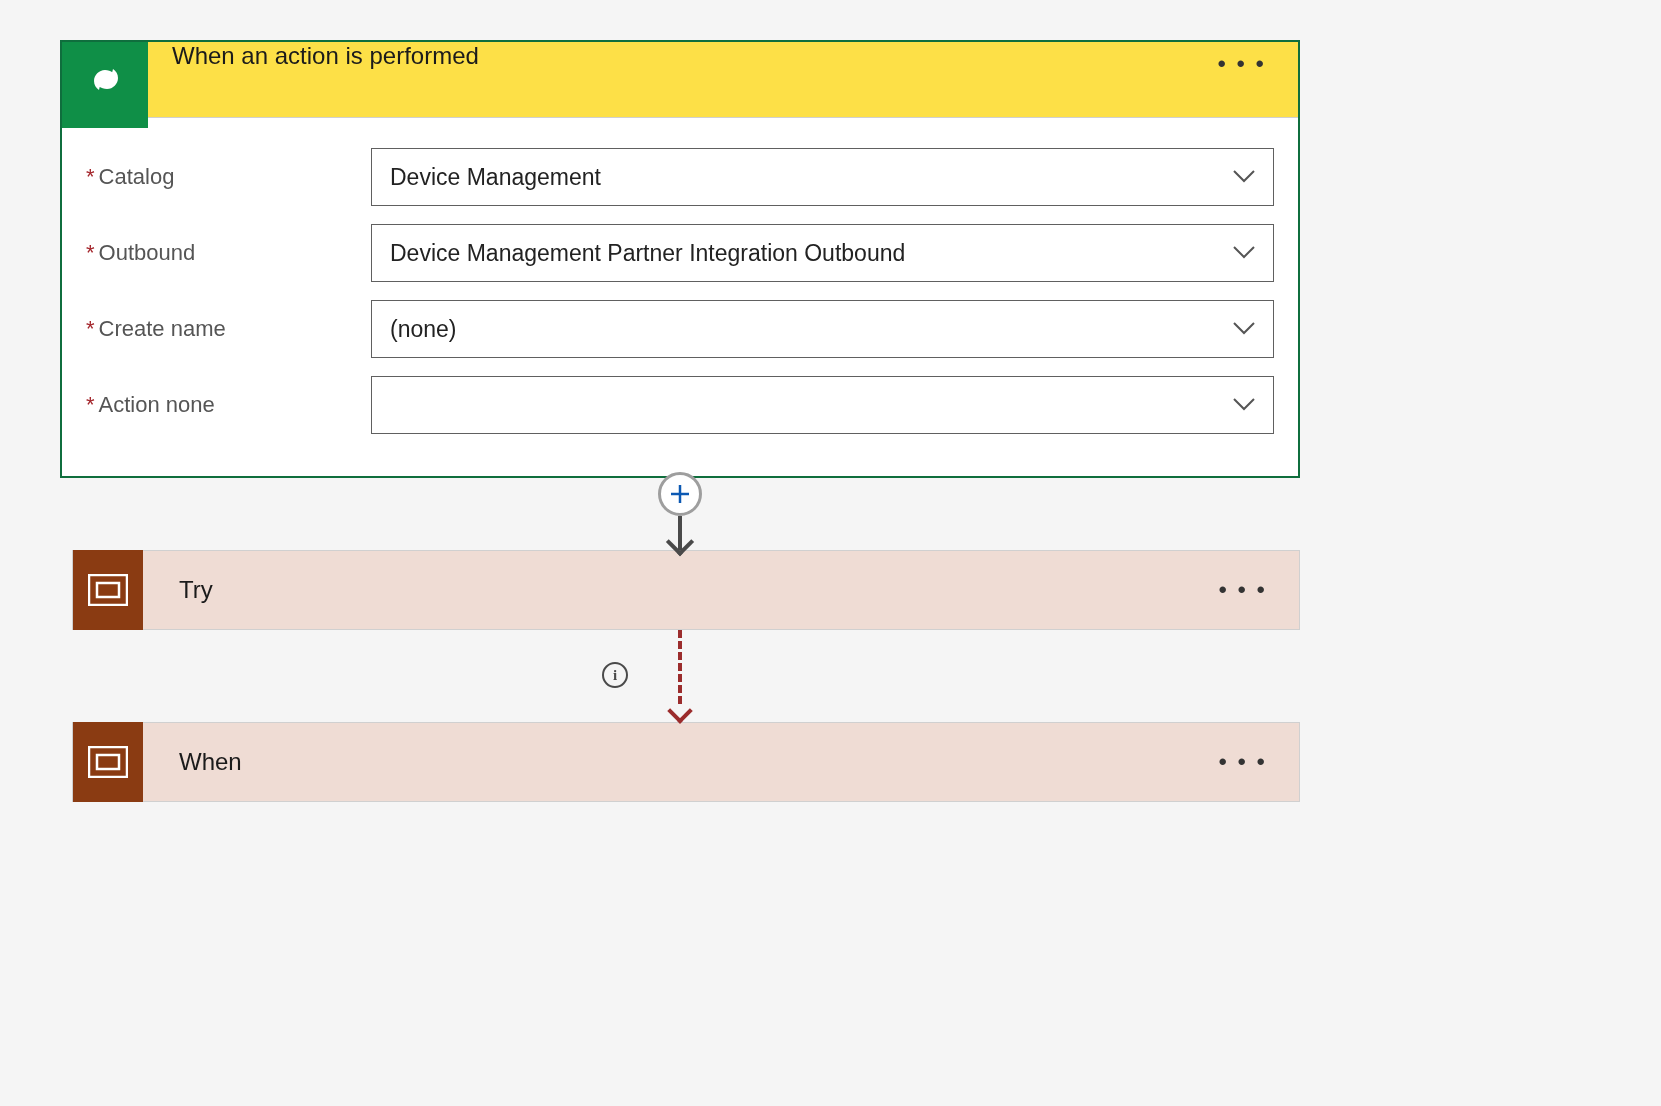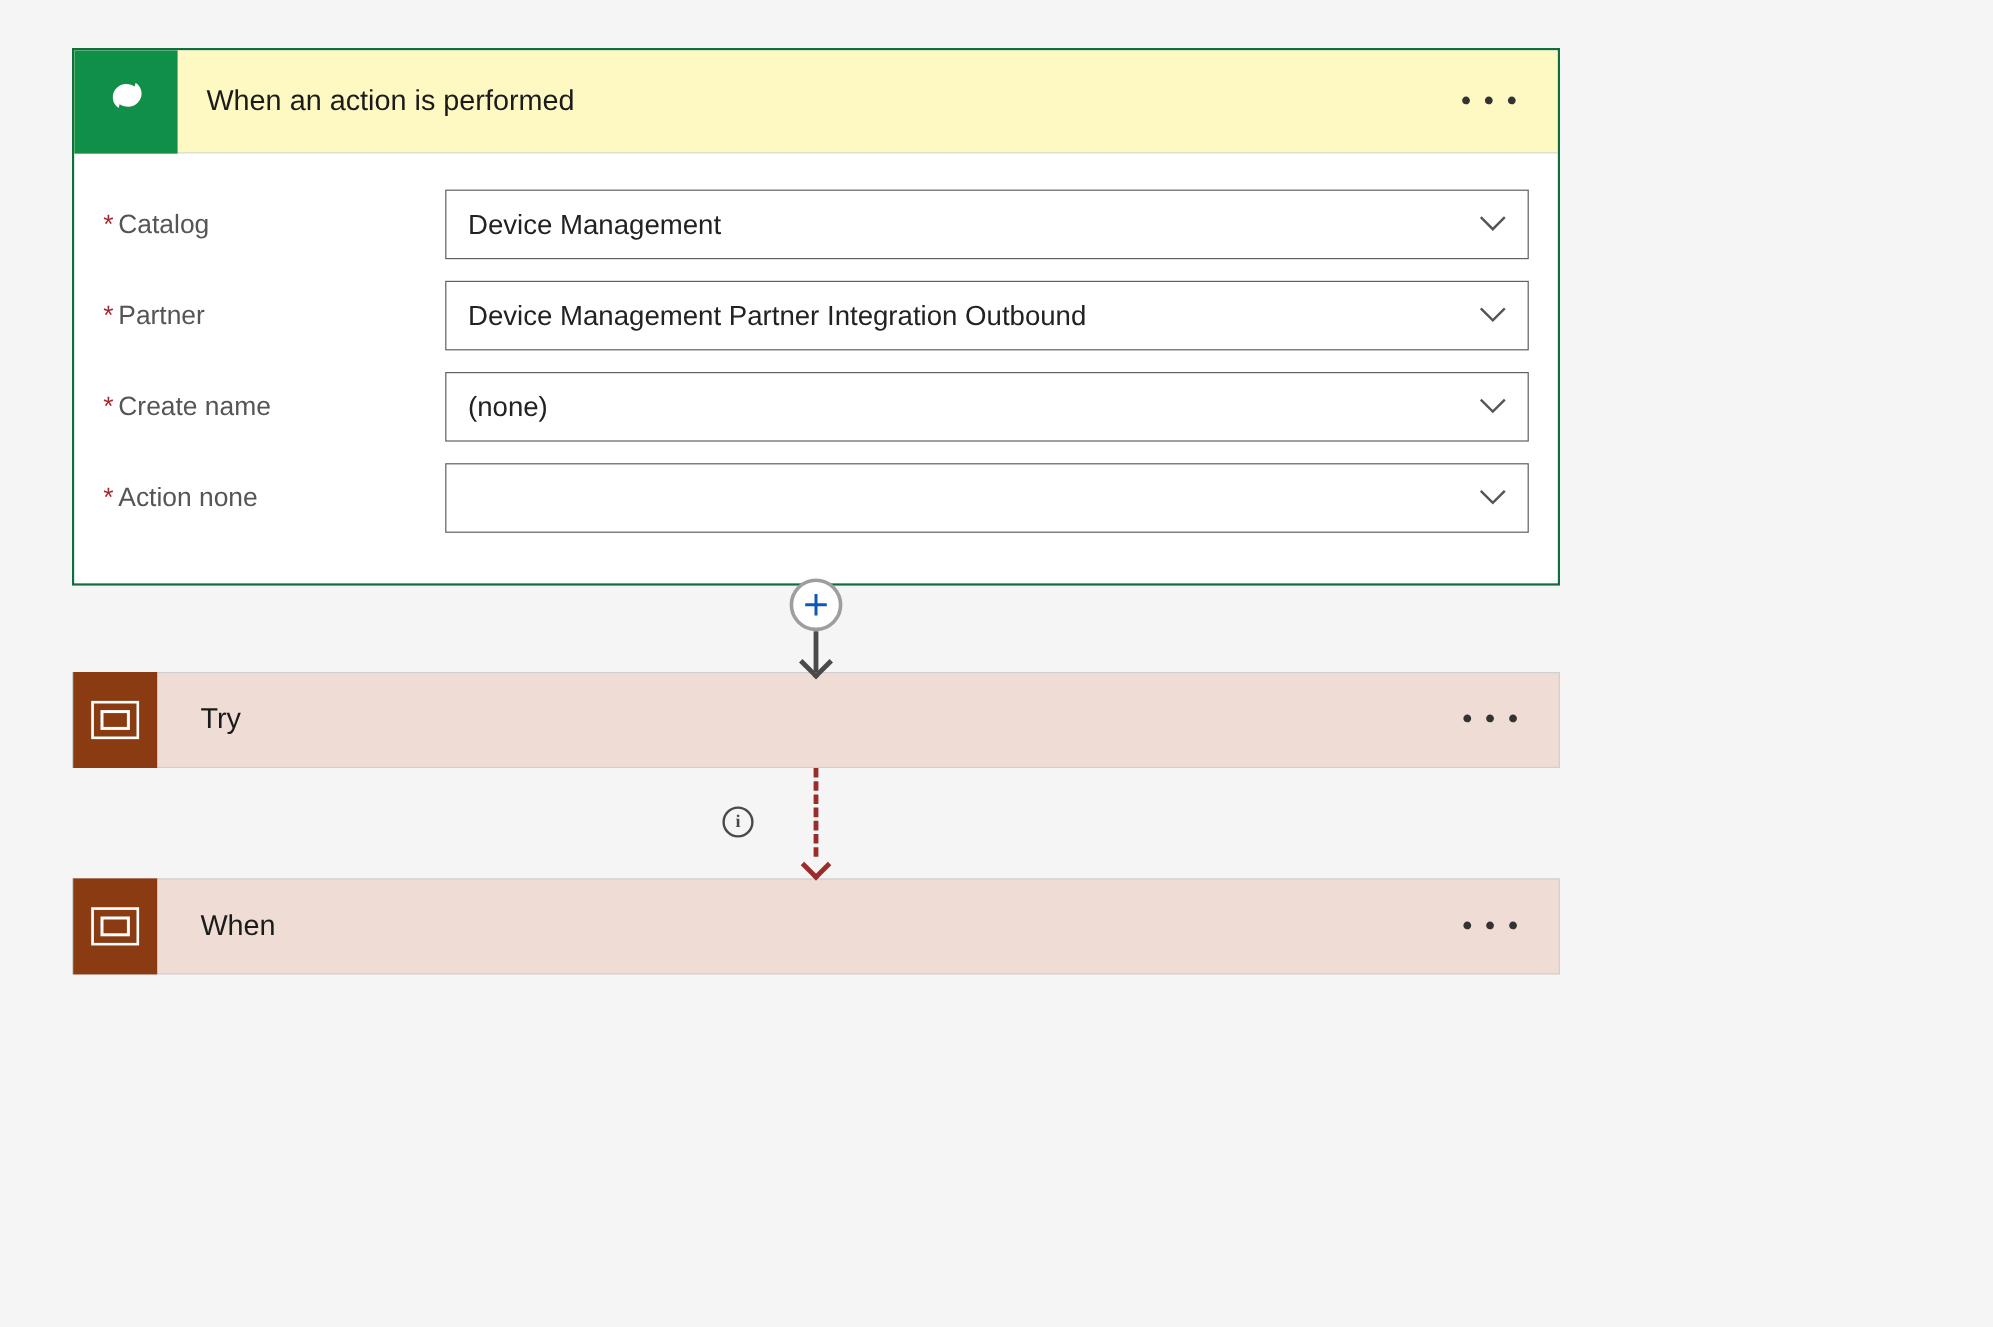--- a/index.html
+++ b/index.html
@@ -14,23 +14,22 @@
       margin-left: 20px;
     }
 
     
     .trigger-card {
       border: 2px solid #0f6e3d;
       background: #ffffff;
     }
     .trigger-header {
       display: flex;
-      align-items: center;
-      background: #fef9c3;
-      height: 86px;
+      background: #fde047;
+      height: 76px;
       border-bottom: 1px solid #d0d0d0;
     }
     .trigger-icon-box {
       width: 86px;
       height: 86px;
       background: #0f8f47;
       display: flex;
       align-items: center;
       justify-content: center;
       flex-shrink: 0;
@@ -140,20 +139,21 @@
     }
 
     
     .scope-card {
       border: 1px solid #d0d0d0;
       display: flex;
       align-items: center;
       background: #efdcd4;
       height: 80px;
       cursor: pointer;
+      margin-left: 12px;
     }
     .scope-icon-box {
       width: 70px;
       height: 80px;
       background: #8a3b12;
       display: flex;
       align-items: center;
       justify-content: center;
       flex-shrink: 0;
     }
@@ -248,21 +248,21 @@
             <svg width="22" height="14" viewBox="0 0 22 14">
                 <path d="M1 1l10 10L21 1" stroke="#555" stroke-width="2" fill="none"></path>
               </svg>
           </span>
         </div>
       </div>
 
       <div class="field-row">
         <div class="field-label">
           <span class="star">*</span>
-            <span>Partner</span>
+            <span>Outbound</span>
         </div>
         <div class="field-select">
           <span>Device Management Partner Integration Outbound</span>
           <span class="chev">
             <svg width="22" height="14" viewBox="0 0 22 14">
                 <path d="M1 1l10 10L21 1" stroke="#555" stroke-width="2" fill="none"></path>
               </svg>
           </span>
         </div>
       </div>

